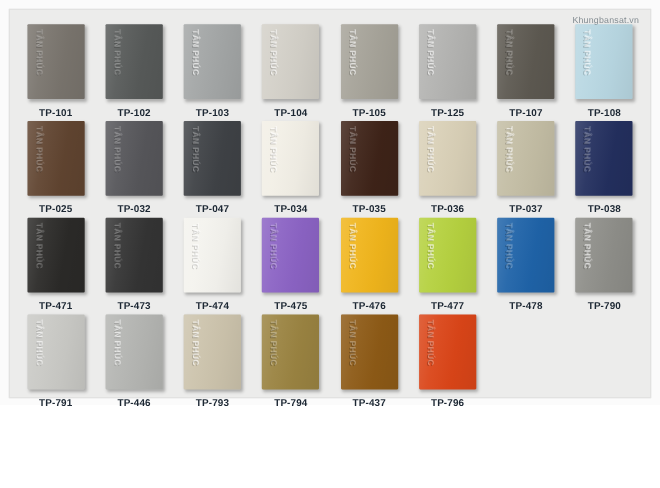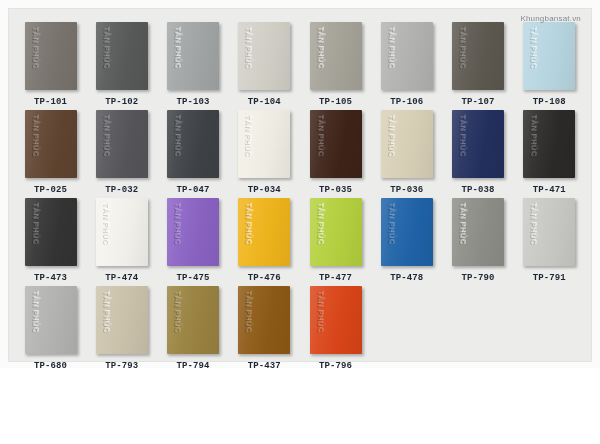--- a/index.html
+++ b/index.html
@@ -133,21 +133,21 @@
       0.6px 0.6px 0 rgba(0,0,0,.16),
       -0.5px -0.5px 0 rgba(255,255,255,.55);
   }
 
   .code {
     margin-top: 7px;
     font-size: 9px;
     font-weight: 700;
     color: #1c2733;
     letter-spacing: .1px;
-    font-family: Liberation Mono, monospace;
+    font-family: Liberation Sans, sans-serif;
     white-space: nowrap;
   }
 </style>
 </head>
 <body>
 
 <div id="sheet">
   <div id="card">
 
     <div id="watermark">Khungbansat.vn</div>
@@ -204,21 +204,21 @@
           <div class="code">TP-105</div>
         </div>
         <div class="cell">
           <div class="chip-wrap">
             <div class="chip light" style="background: rgb(179, 179, 177);">
               <div class="emboss">
                 <span>TÂN PHÚC</span>
               </div>
             </div>
           </div>
-          <div class="code">TP-106</div>
+          <div class="code">TP-125</div>
         </div>
         <div class="cell">
           <div class="chip-wrap">
             <div class="chip" style="background: rgb(93, 89, 81);">
               <div class="emboss">
                 <span>TÂN PHÚC</span>
               </div>
             </div>
           </div>
           <div class="code">TP-107</div>
@@ -288,20 +288,30 @@
             <div class="chip light" style="background: rgb(217, 208, 183);">
               <div class="emboss">
                 <span>TÂN PHÚC</span>
               </div>
             </div>
           </div>
           <div class="code">TP-036</div>
         </div>
         <div class="cell">
           <div class="chip-wrap">
+            <div class="chip light" style="background: rgb(195, 189, 164);">
+              <div class="emboss">
+                <span>TÂN PHÚC</span>
+              </div>
+            </div>
+          </div>
+          <div class="code">TP-037</div>
+        </div>
+        <div class="cell">
+          <div class="chip-wrap">
             <div class="chip" style="background: rgb(35, 47, 94);">
               <div class="emboss">
                 <span>TÂN PHÚC</span>
               </div>
             </div>
           </div>
           <div class="code">TP-038</div>
         </div>
         <div class="cell">
           <div class="chip-wrap">
@@ -394,21 +404,21 @@
           <div class="code">TP-791</div>
         </div>
         <div class="cell">
           <div class="chip-wrap">
             <div class="chip light" style="background: rgb(180, 181, 178);">
               <div class="emboss">
                 <span>TÂN PHÚC</span>
               </div>
             </div>
           </div>
-          <div class="code">TP-680</div>
+          <div class="code">TP-446</div>
         </div>
         <div class="cell">
           <div class="chip-wrap">
             <div class="chip light" style="background: rgb(204, 195, 172);">
               <div class="emboss">
                 <span>TÂN PHÚC</span>
               </div>
             </div>
           </div>
           <div class="code">TP-793</div>

